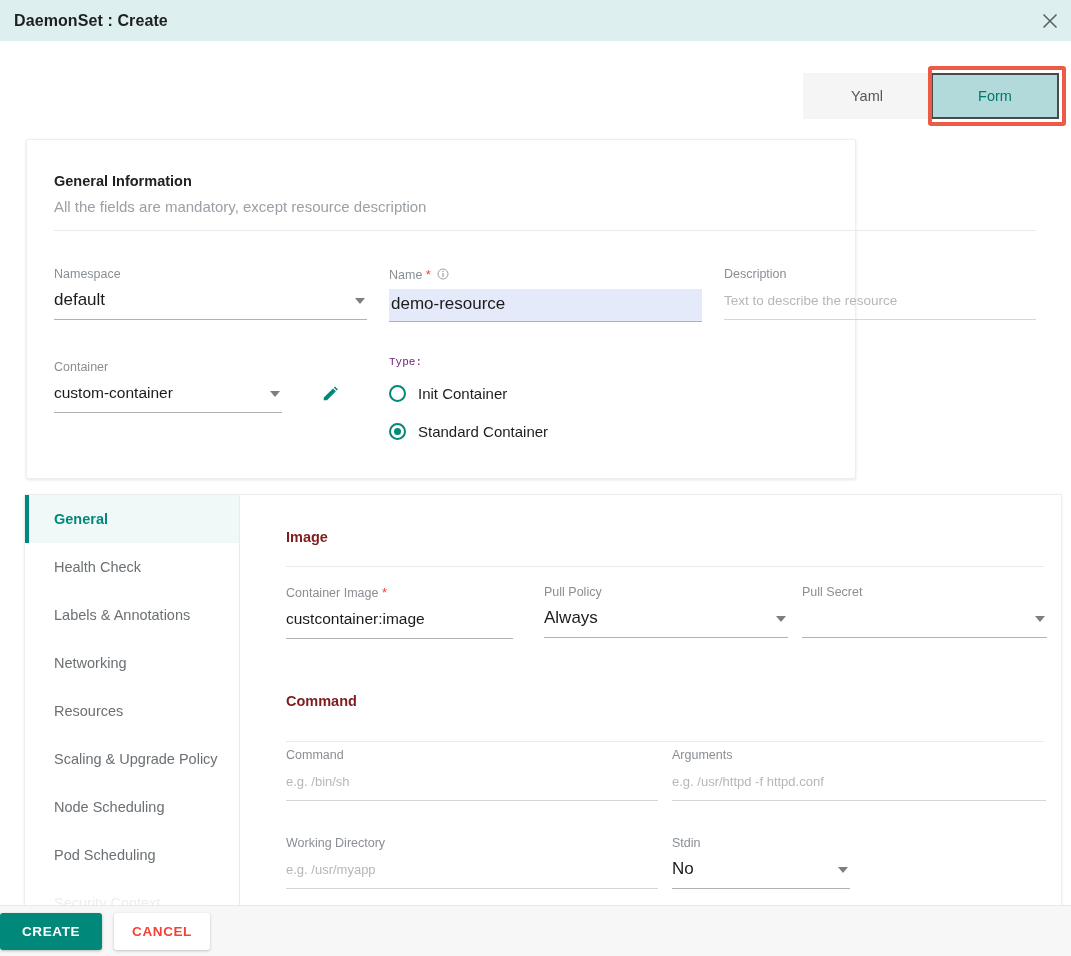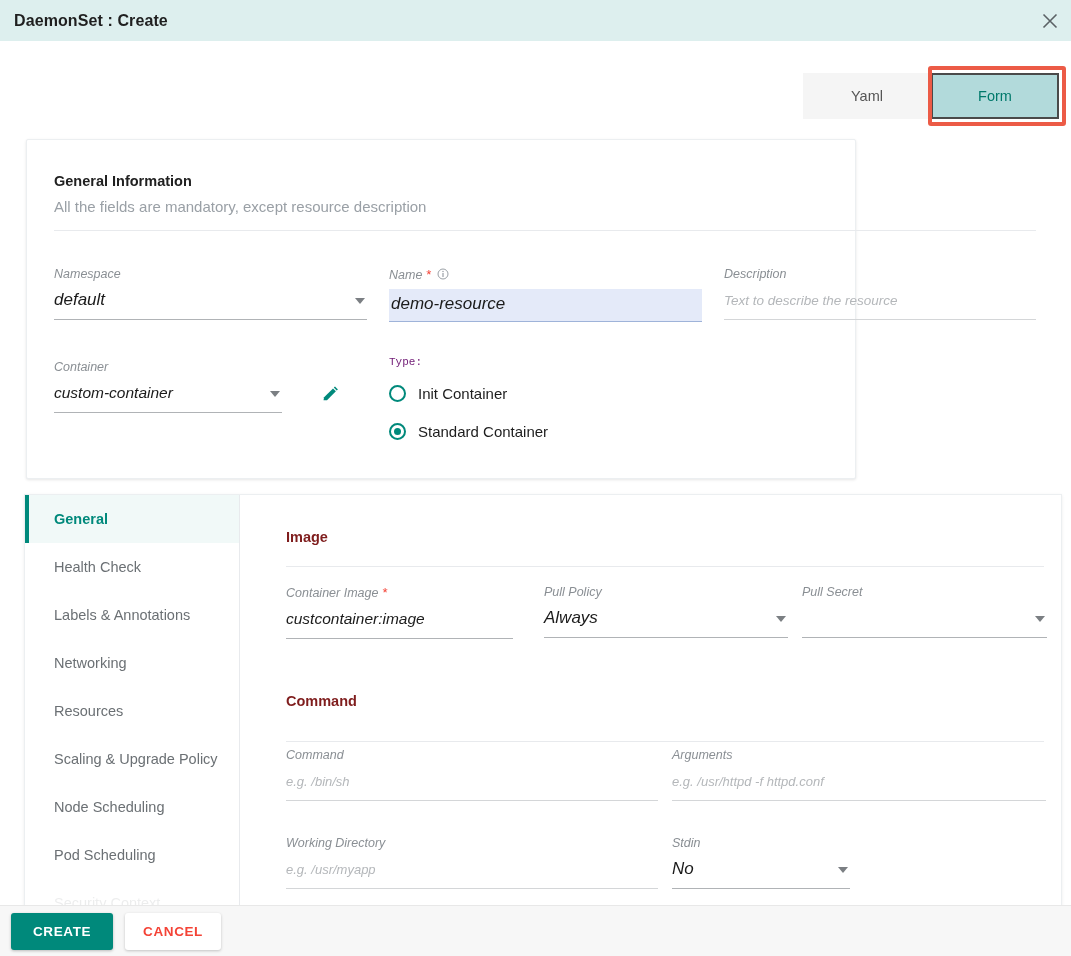--- a/index.html
+++ b/index.html
@@ -65,21 +65,21 @@
   .card-sub {
     position: absolute; left: 27px; top: 58px;
     font-size: 15px; color: #9aa0a6;
   }
   .card-divider {
     position: absolute; left: 27px; top: 90px; width: 982px; height: 1px;
     background: #e8eaed;
   }
 
   
-  .field { position: absolute; font-style: italic; }
+  .field { position: absolute; }
   .field-label {
     font-size: 12.5px; color: #8a8f94; display: block; margin-bottom: 6px;
     white-space: nowrap;
   }
   .req { color: #f44336; font-size: 13px; }
   .info-icon { display: inline-block; vertical-align: -1px; margin-left: 3px; }
   .field-value-line {
     position: relative; height: 33px;
     border-bottom: 1px solid #b0b3b6;
     display: flex; align-items: flex-start;
@@ -146,21 +146,21 @@
   .nav-item.cut { opacity: .12; }
 
   .panel { flex: 1; padding: 34px 34px 0 46px; position: relative; }
   .sec-title { font-size: 14.5px; font-weight: bold; color: #7f1d1d; }
   .sec-rule { height: 1px; background: #e8eaed; margin-top: 21px; width: 758px; }
 
   
   .actionbar {
     position: absolute; left: 0; bottom: 0; width: 1071px; height: 51px;
     background: #f7f7f7; border-top: 1px solid #e8e8e8;
-    display: flex; align-items: center; padding-left: 11px; gap: 12px;
+    display: flex; align-items: center; padding-left: 0; gap: 12px;
   }
   .btn-create {
     background: #00897b; color: #fff; border: none; border-radius: 3px;
     height: 37px; padding: 0 22px; font-size: 13.5px; font-weight: bold;
     letter-spacing: .6px; cursor: pointer; box-shadow: 0 1px 3px rgba(0,0,0,.25);
     font-family: "Liberation Sans", sans-serif;
   }
   .btn-cancel {
     background: #fff; color: #f44336; border: none; border-radius: 3px;
     height: 37px; padding: 0 18px; font-size: 13.5px; font-weight: bold;

